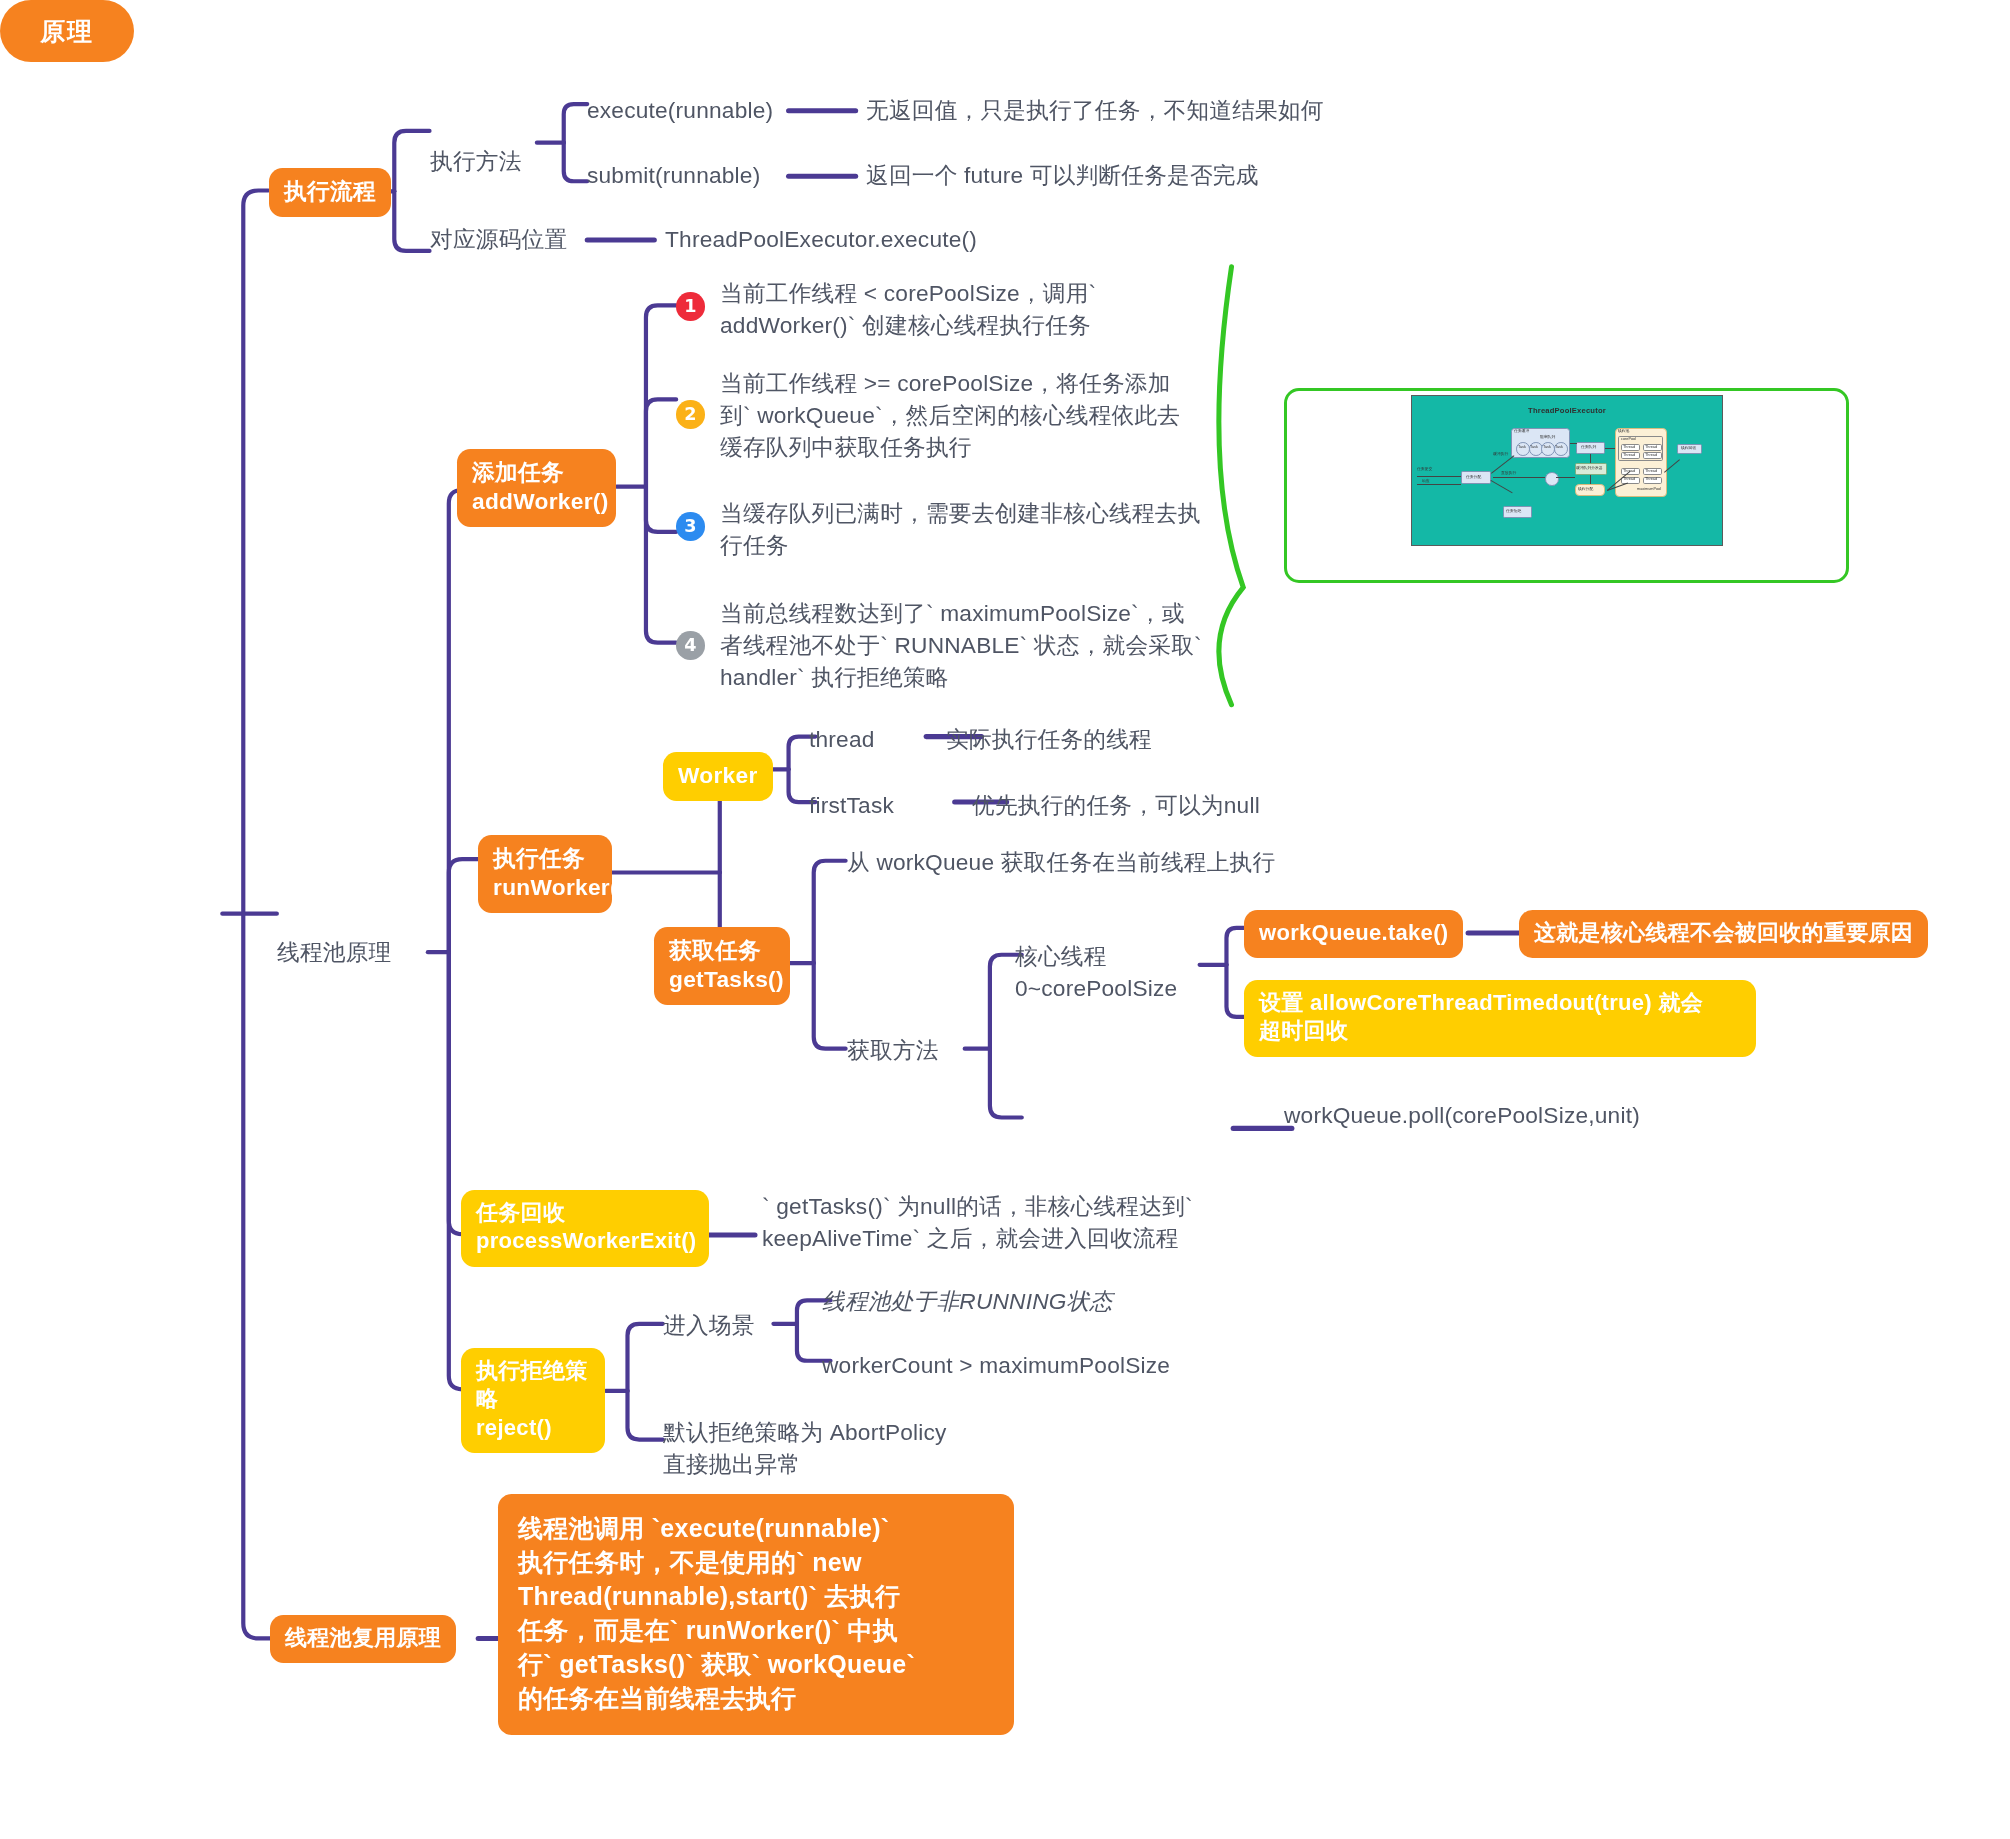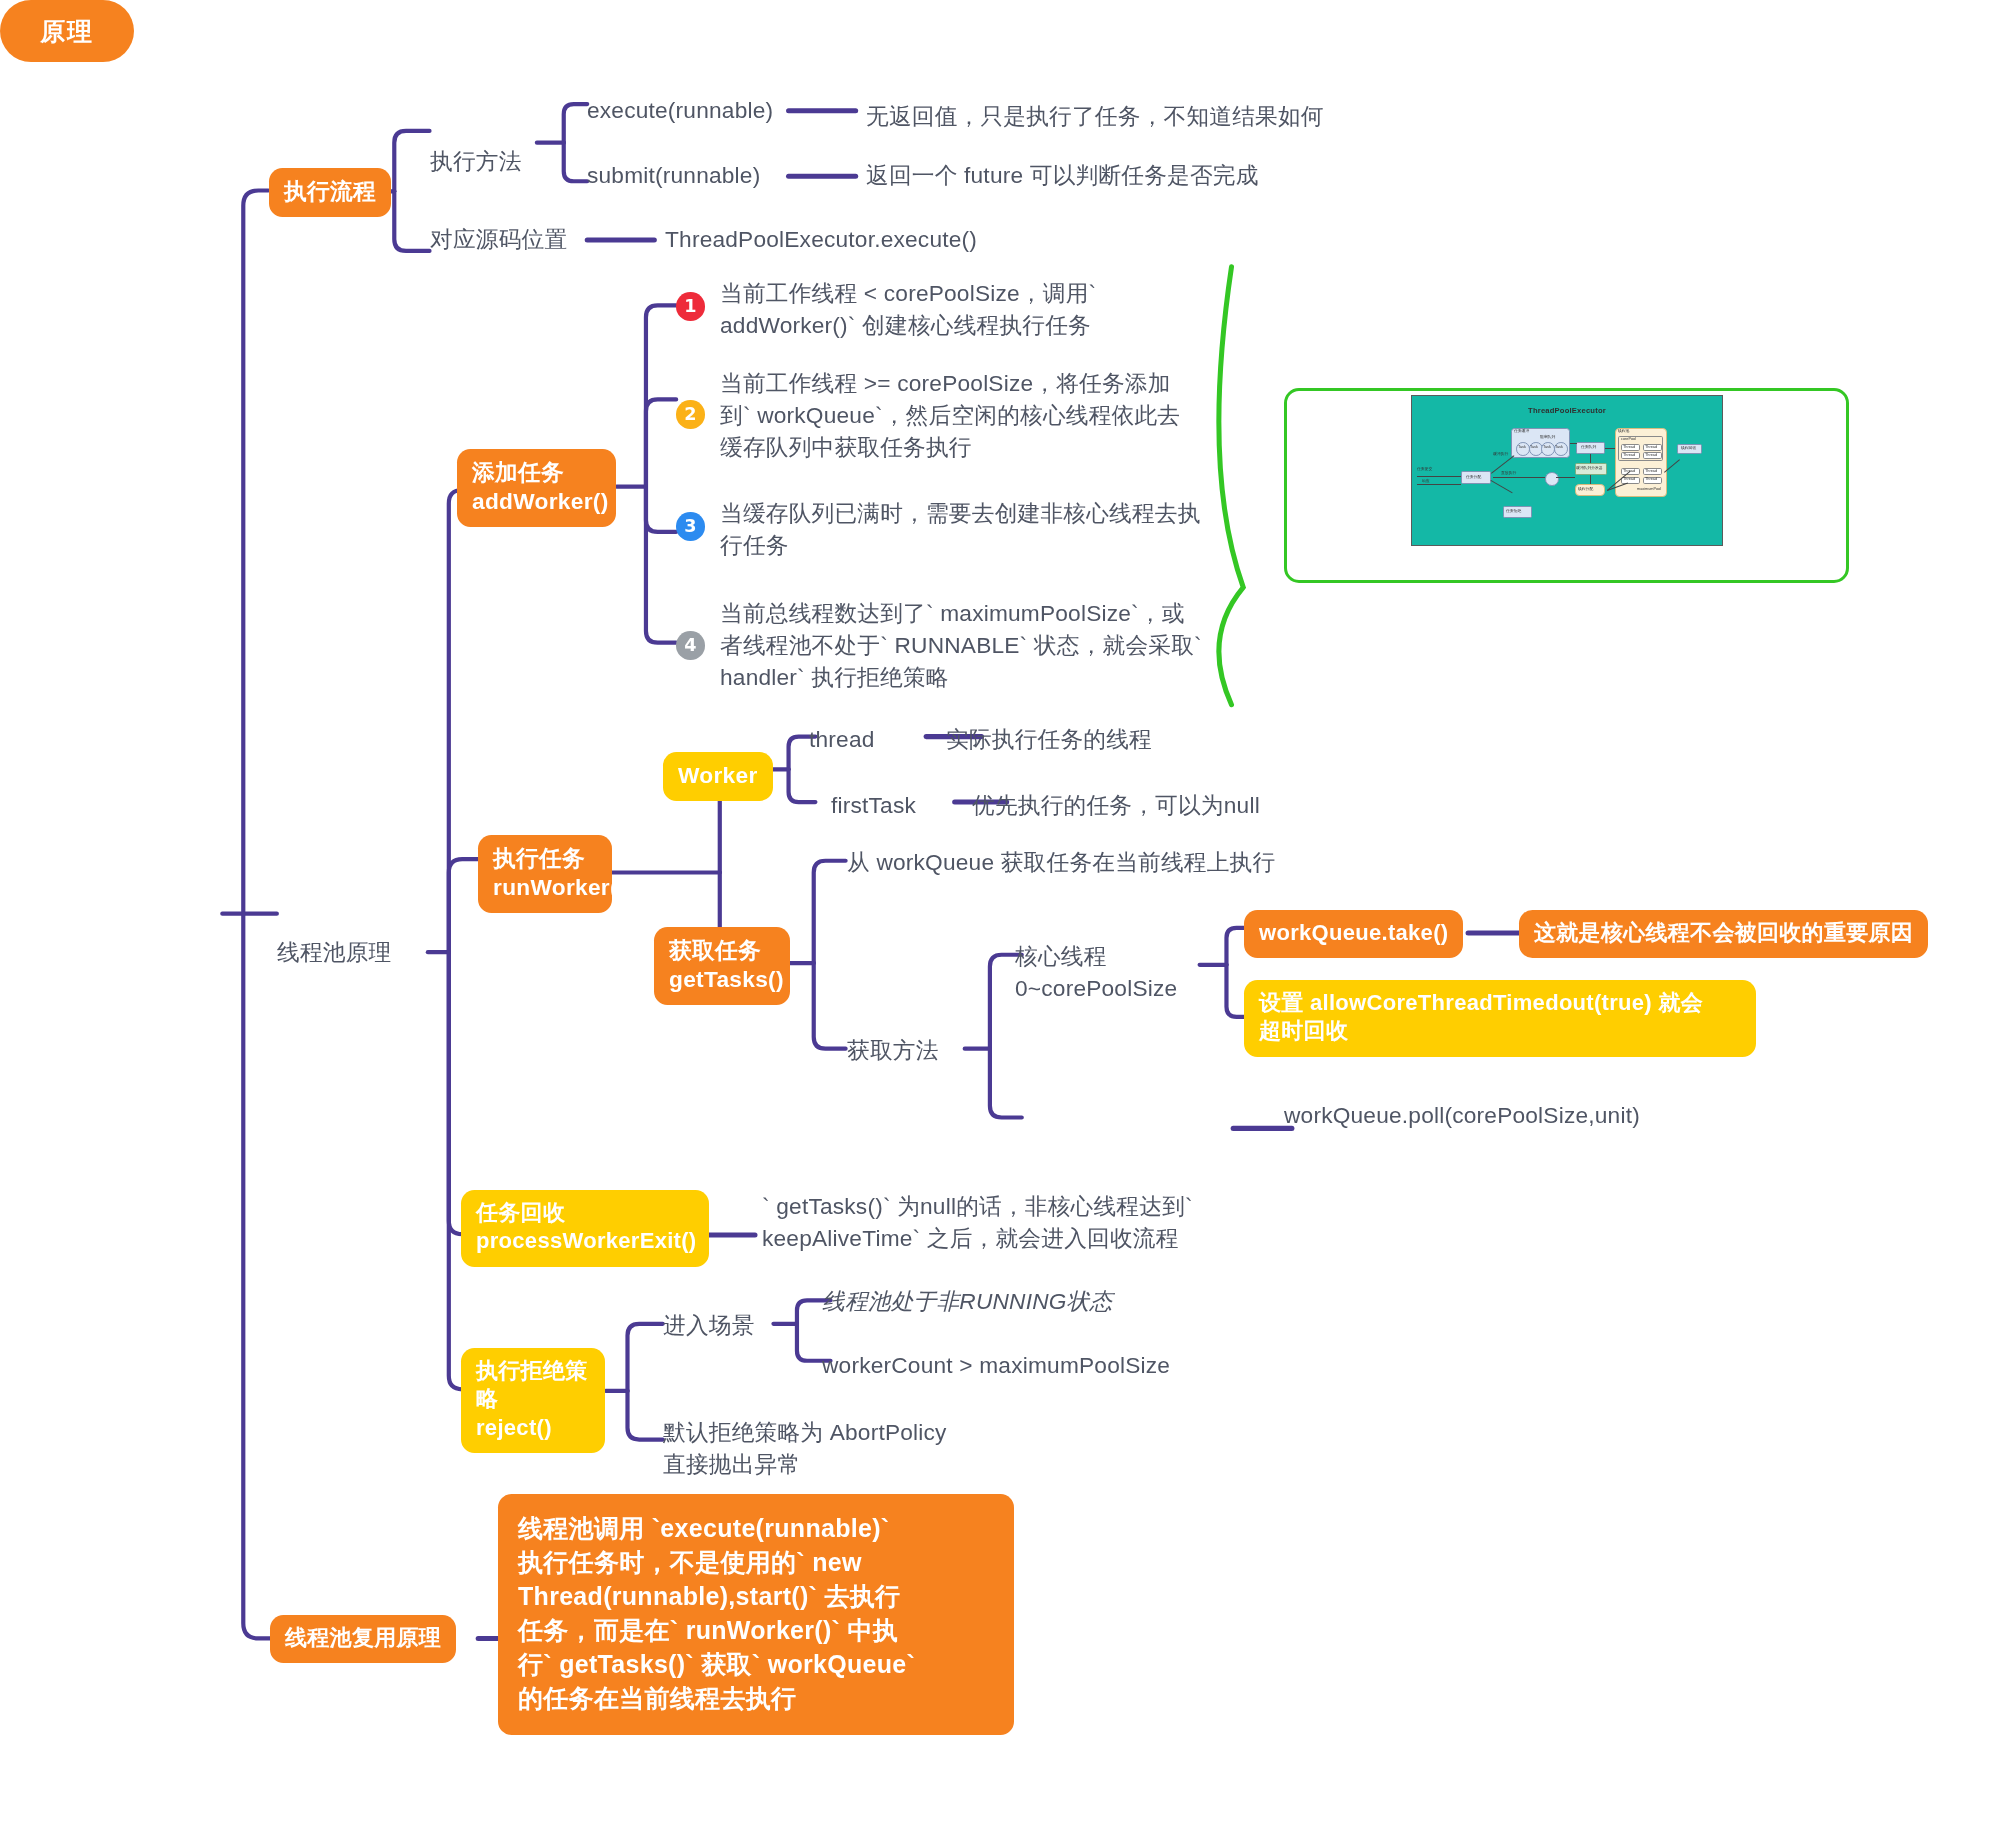--- a/index.html
+++ b/index.html
@@ -176,21 +176,21 @@
 
   <div class="node pill orange f27" style="left:269px;top:168px;">执行流程</div>
 
   <div class="node plain" style="left:277px;top:936px;">线程池原理</div>
 
   <div class="node pill orange f26" style="left:270px;top:1615px;">线程池复用原理</div>
 
   <div class="node plain" style="left:430px;top:128px;margin-top:17px;">执行方法</div>
 
   <div class="node plain" style="left:587px;top:94px;">execute(runnable)</div>
-  <div class="node plain" style="left:866px;top:94px;margin-top:6px;">无返回值，只是执行了任务，不知道结果如何</div>
+  <div class="node plain" style="left:866px;top:94px;">无返回值，只是执行了任务，不知道结果如何</div>
 
   <div class="node plain" style="left:587px;top:159px;">submit(runnable)</div>
   <div class="node plain" style="left:866px;top:159px;">返回一个 future 可以判断任务是否完成</div>
 
   <div class="node plain" style="left:430px;top:223px;">对应源码位置</div>
   <div class="node plain" style="left:665px;top:223px;">ThreadPoolExecutor.execute()</div>
 
   <div class="node pill orange f27" style="left:457px;top:449px;width:159px;">添加任务
 addWorker()</div>
 
@@ -293,21 +293,21 @@
   </div>
 
   <div class="node pill orange f27" style="left:478px;top:835px;width:134px;">执行任务
 runWorker()</div>
 
   <div class="node pill yellow f27" style="left:663px;top:752px;">Worker</div>
 
   <div class="node plain" style="left:809px;top:723px;">thread</div>
   <div class="node plain" style="left:946px;top:723px;">实际执行任务的线程</div>
 
-  <div class="node plain" style="left:831px;top:789px;">firstTask</div>
+  <div class="node plain" style="left:809px;top:789px;">firstTask</div>
   <div class="node plain" style="left:972px;top:789px;">优先执行的任务，可以为null</div>
 
   <div class="node pill orange f27" style="left:654px;top:927px;width:136px;">获取任务
 getTasks()</div>
 
   <div class="node plain" style="left:847px;top:846px;">从 workQueue 获取任务在当前线程上执行</div>
 
   <div class="node plain" style="left:847px;top:1034px;">获取方法</div>
 
   <div class="node plain" style="left:1015px;top:940px;width:201px;">核心线程

